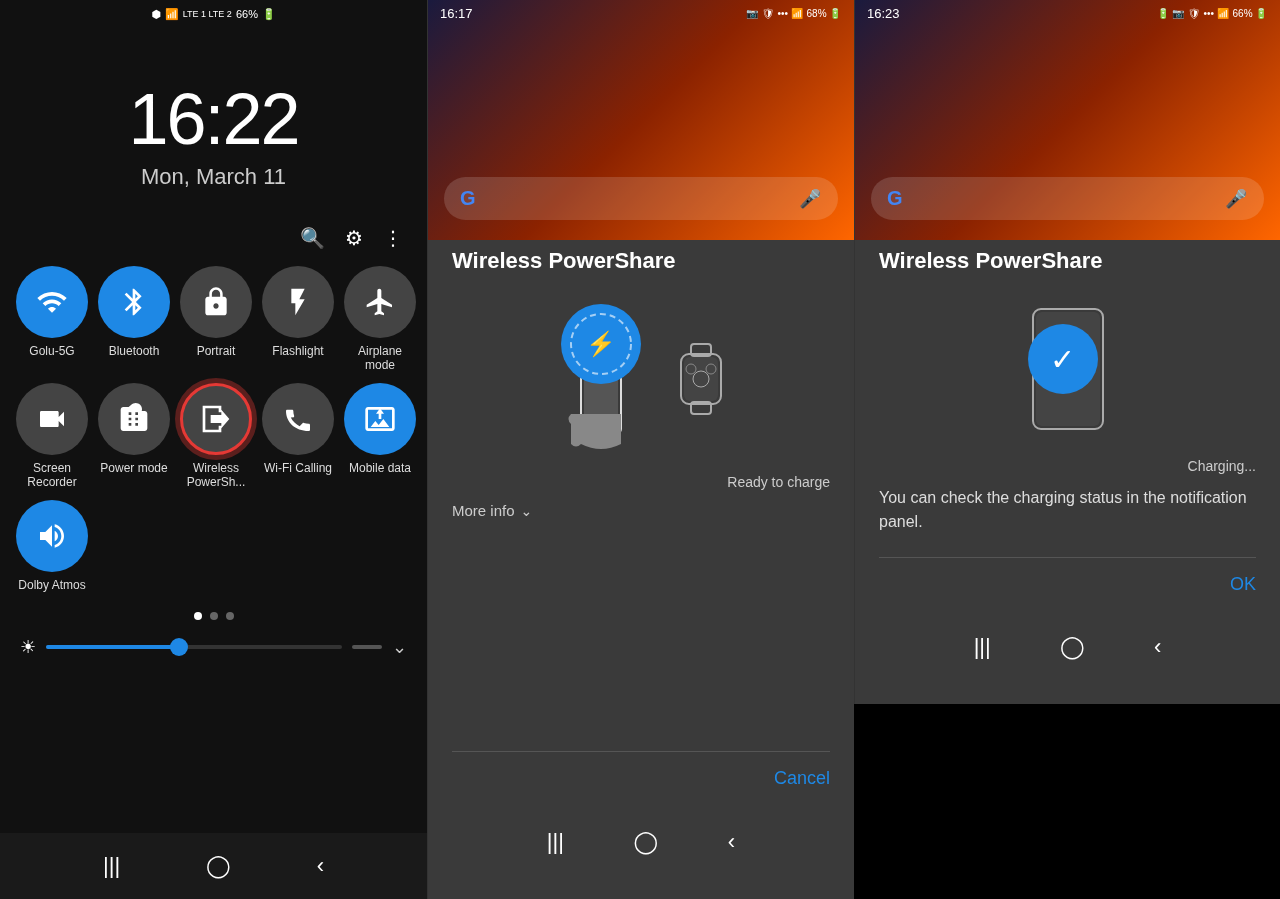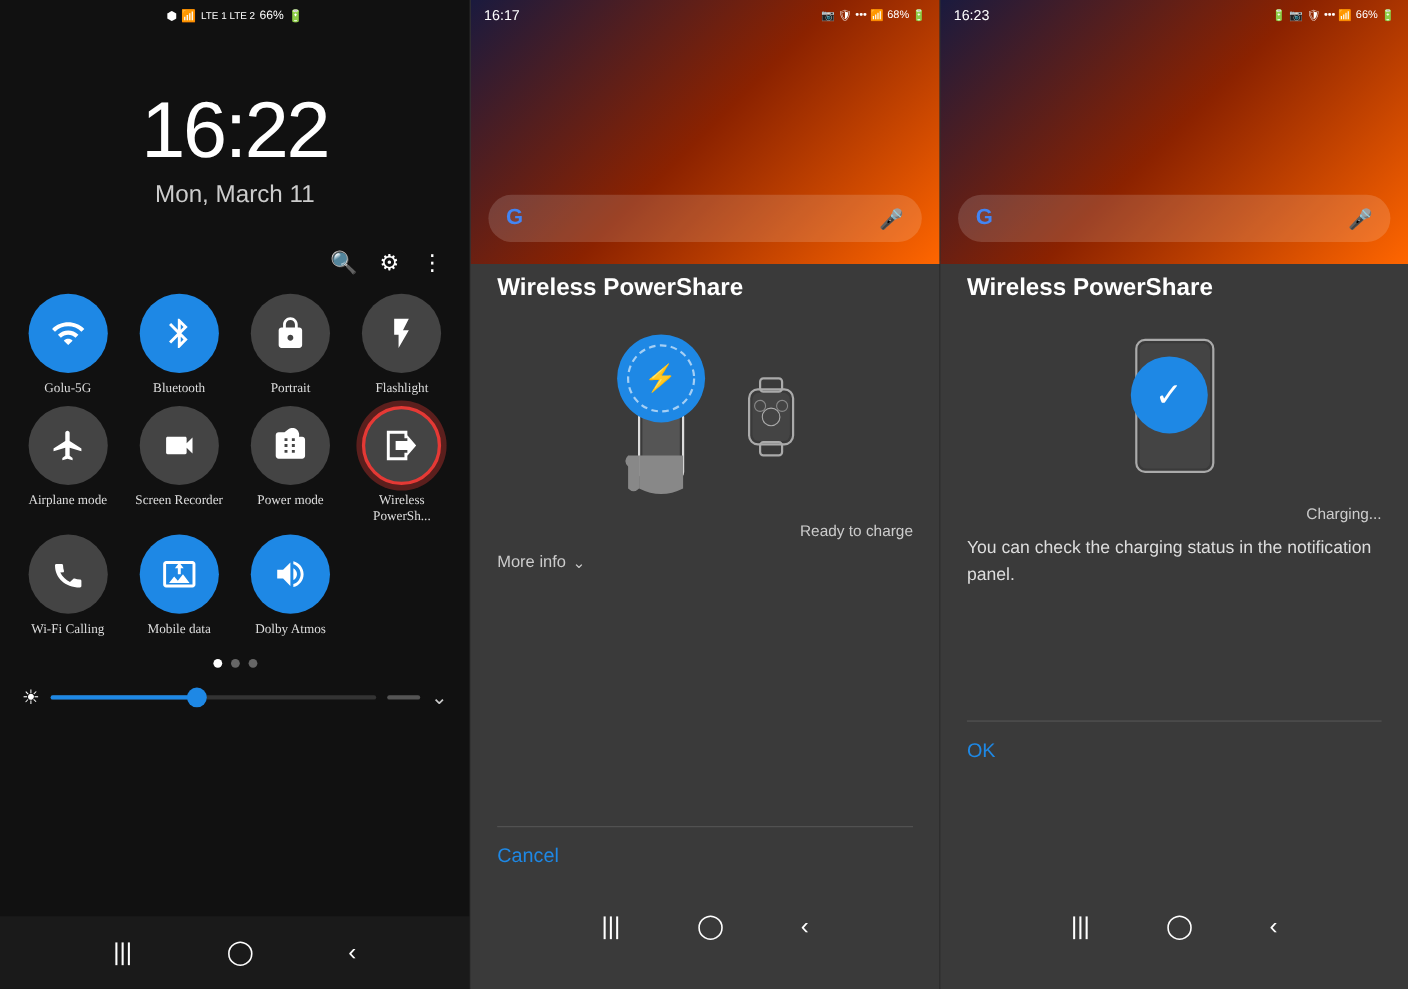--- a/index.html
+++ b/index.html
@@ -64,25 +64,24 @@
       margin-top: 20px;
     }
     .qs-header-icon {
       color: #fff;
       font-size: 20px;
       cursor: pointer;
     }
 
     .qs-grid {
       display: grid;
-      grid-template-columns: repeat(4, 1fr);
+      grid-template-columns: repeat(5, 1fr);
       gap: 10px;
       width: 100%;
       padding: 0 16px;
-      font-family: Liberation Serif, serif;
     }
 
     .qs-tile {
       display: flex;
       flex-direction: column;
       align-items: center;
       gap: 6px;
       cursor: pointer;
     }
     .qs-tile-icon {
@@ -272,21 +271,21 @@
       cursor: pointer;
     }
     .more-info-text {
       color: #ccc;
       font-size: 15px;
     }
     .chevron-icon { color: #ccc; font-size: 14px; }
 
     .wps-buttons {
       display: flex;
-      justify-content: flex-start;
+      justify-content: flex-end;
       margin-top: auto;
       padding: 16px 0;
       border-top: 1px solid #555;
     }
 
     .btn-cancel {
       color: #1e88e5;
       font-size: 18px;
       font-weight: 500;
       background: none;
@@ -298,21 +297,21 @@
       font-size: 18px;
       font-weight: 500;
       background: none;
       border: none;
       cursor: pointer;
     }
 
     
     .panel3 {
       width: 426px;
-      height: 899px;
+      height: 704px;
       background: #2a2a2a;
       display: flex;
       flex-direction: column;
       border-left: 1px solid #333;
     }
 
     .checkmark-circle {
       width: 80px;
       height: 80px;
       border-radius: 50%;

